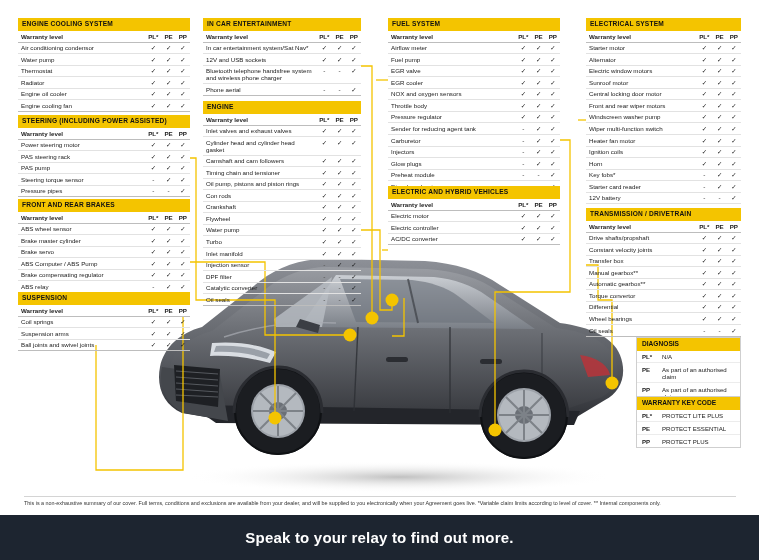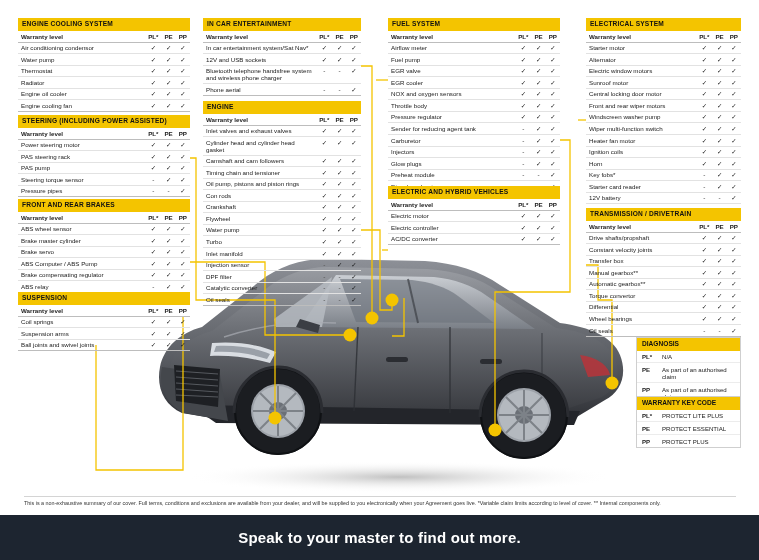--- a/index.html
+++ b/index.html
@@ -852,14 +852,14 @@
       <div class="keyrow">
         <div class="kcode">PP</div>
         <div class="kdesc">PROTECT PLUS</div>
       </div>
     </div>
 </div>
 
 <div id="rule"></div>
 <div id="disclaimer">This is a non-exhaustive summary of our cover. Full terms, conditions and exclusions are available from your dealer, and will be supplied to you electronically when your Agreement goes live. *Variable claim limits according to level of cover. ** Internal components only.</div>
 <div id="footer-bar">
-  <span>Speak to your master to find out more.</span>
+  <span>Speak to your relay to find out more.</span>
 </div>
 
 </body></html>

